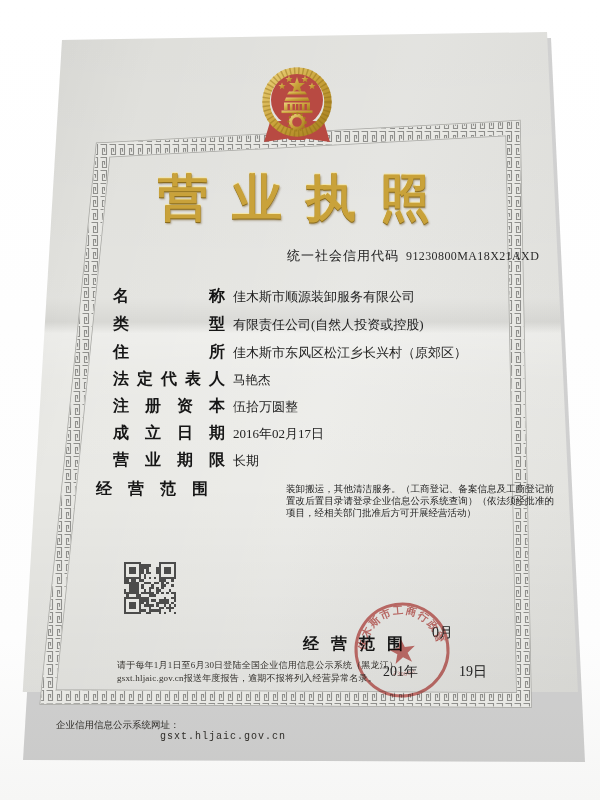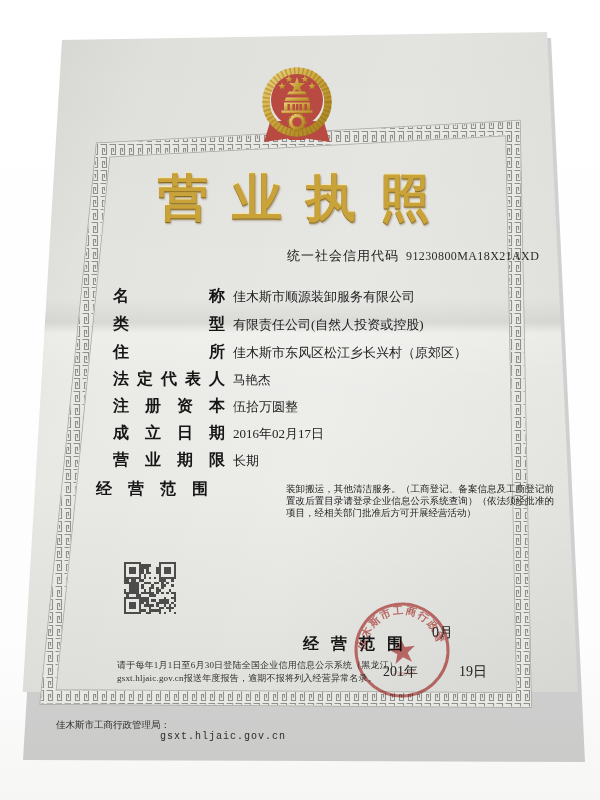--- a/index.html
+++ b/index.html
@@ -301,16 +301,16 @@
       </svg>
     </div>
 
     <div class="abs datepart" style="left:383px;top:663px;">201年</div>
     <div class="abs datepart" style="left:432px;top:624px;">0月</div>
     <div class="abs datepart" style="left:459px;top:663px;">19日</div>
 
     <div class="abs note" style="left:117px;top:659px;">请于每年1月1日至6月30日登陆全国企业信用信息公示系统（黑龙江）</div>
     <div class="abs note" style="left:117px;top:672px;">gsxt.hljaic.gov.cn报送年度报告，逾期不报将列入经营异常名录。</div>
 
-    <div class="abs footer-left-label" style="left:56px;top:719px;">佳木斯市工商行政管理局：</div>
+    <div class="abs footer-left-label" style="left:56px;top:719px;">企业信用信息公示系统网址：</div>
     <div class="abs footer-left-url" style="left:160px;top:719px;">gsxt.hljaic.gov.cn</div>
   </div>
 </div>
 
 </body></html>

